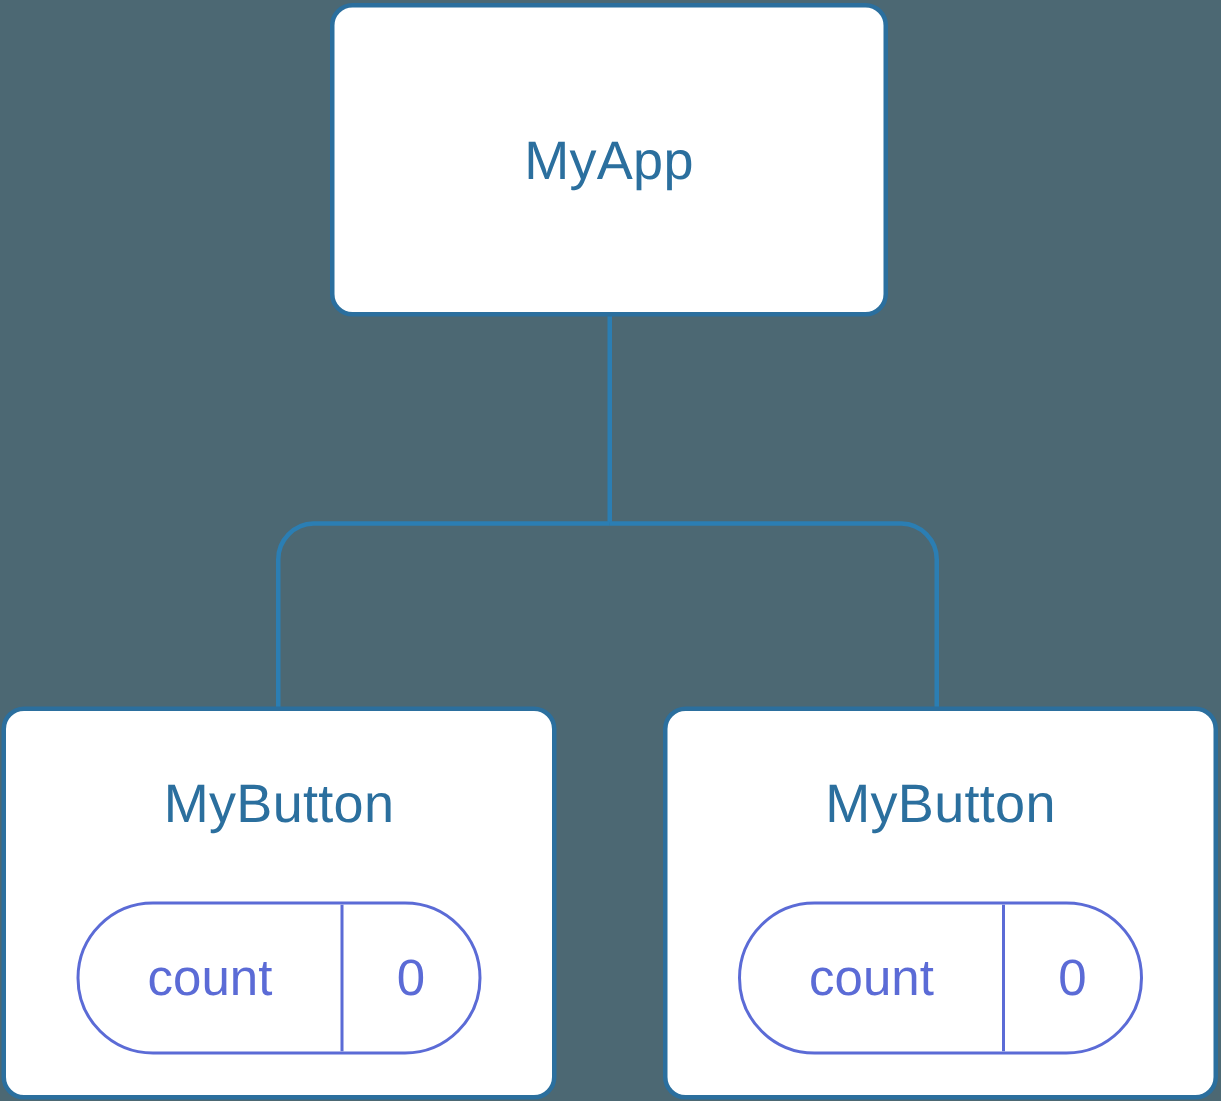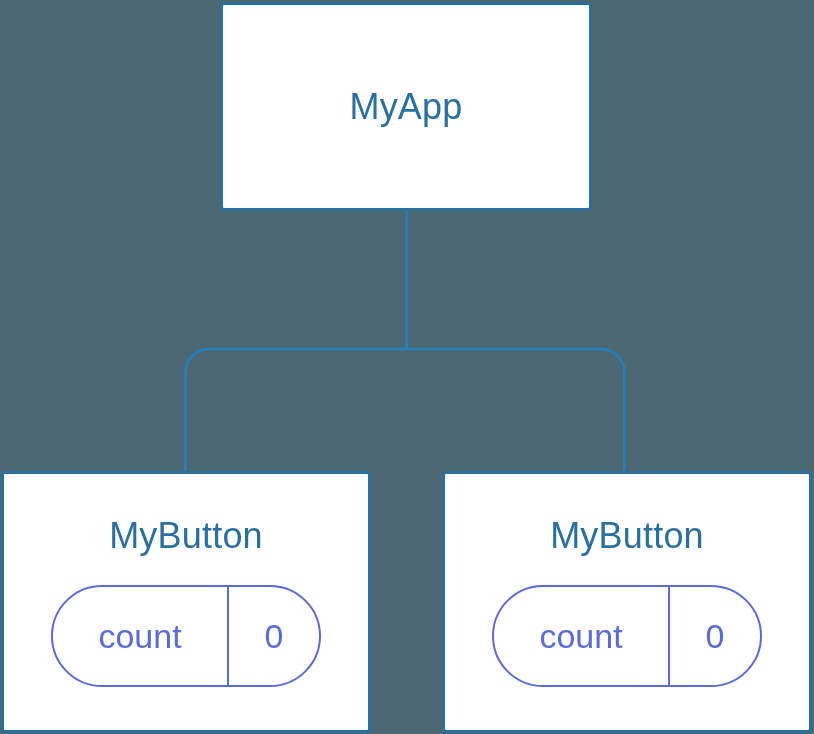--- a/index.html
+++ b/index.html
@@ -29,21 +29,21 @@
     width: 814px;
     height: 734px;
     pointer-events: none;
   }
 
   
   .node-card {
     position: absolute;
     background: #ffffff;
     border: 3px solid #2b6f9e;
-    border-radius: 4px;
+    border-radius: 15px;
     box-sizing: border-box;
     display: flex;
     flex-direction: column;
     align-items: center;
   }
   .node-card.root {
     left: 220px;
     top: 2px;
     width: 372px;
     height: 209px;
@@ -68,21 +68,21 @@
     color: #2b6f9e;
     font-size: 36px;
     line-height: 42px;
     letter-spacing: 0.2px;
     white-space: nowrap;
     font-weight: 400;
   }
 
   
   .state-pill {
-    margin-top: 28px;
+    margin-top: 44px;
     display: flex;
     align-items: stretch;
     height: 102px;
     border: 2px solid #5b6bd6;
     border-radius: 51px;
     box-sizing: border-box;
     background: #ffffff;
     overflow: hidden;
     text-align: right;
   }

